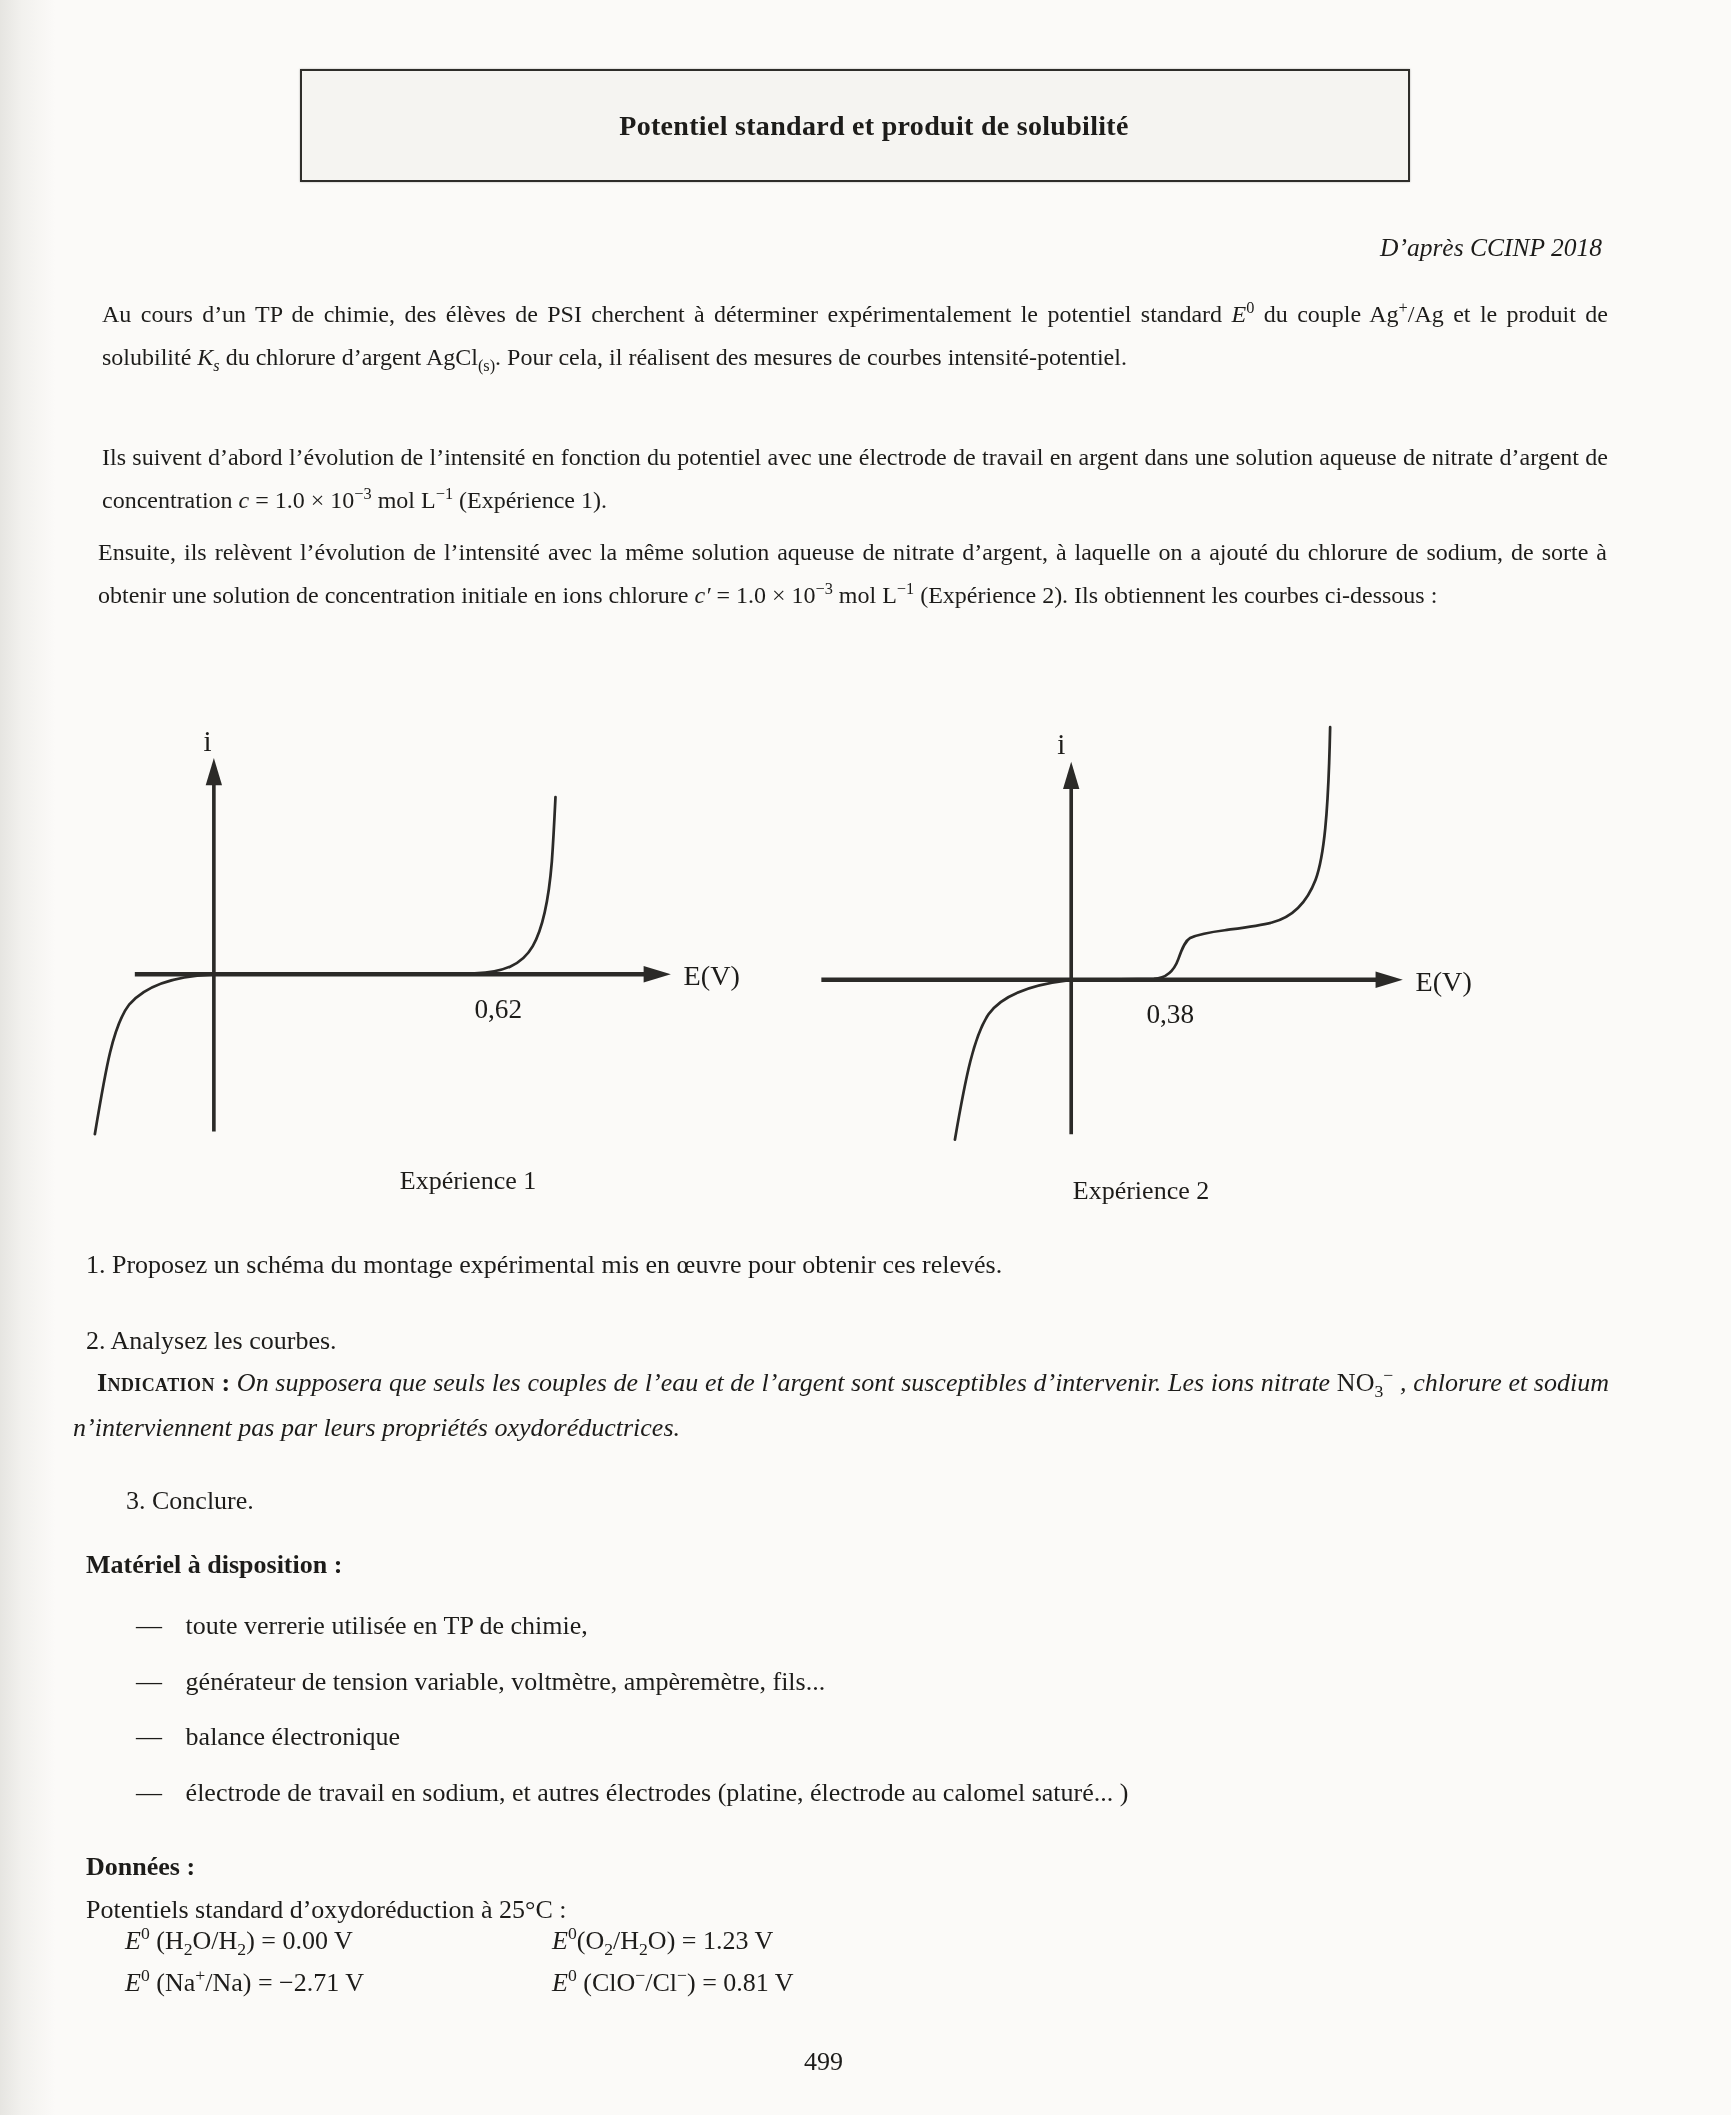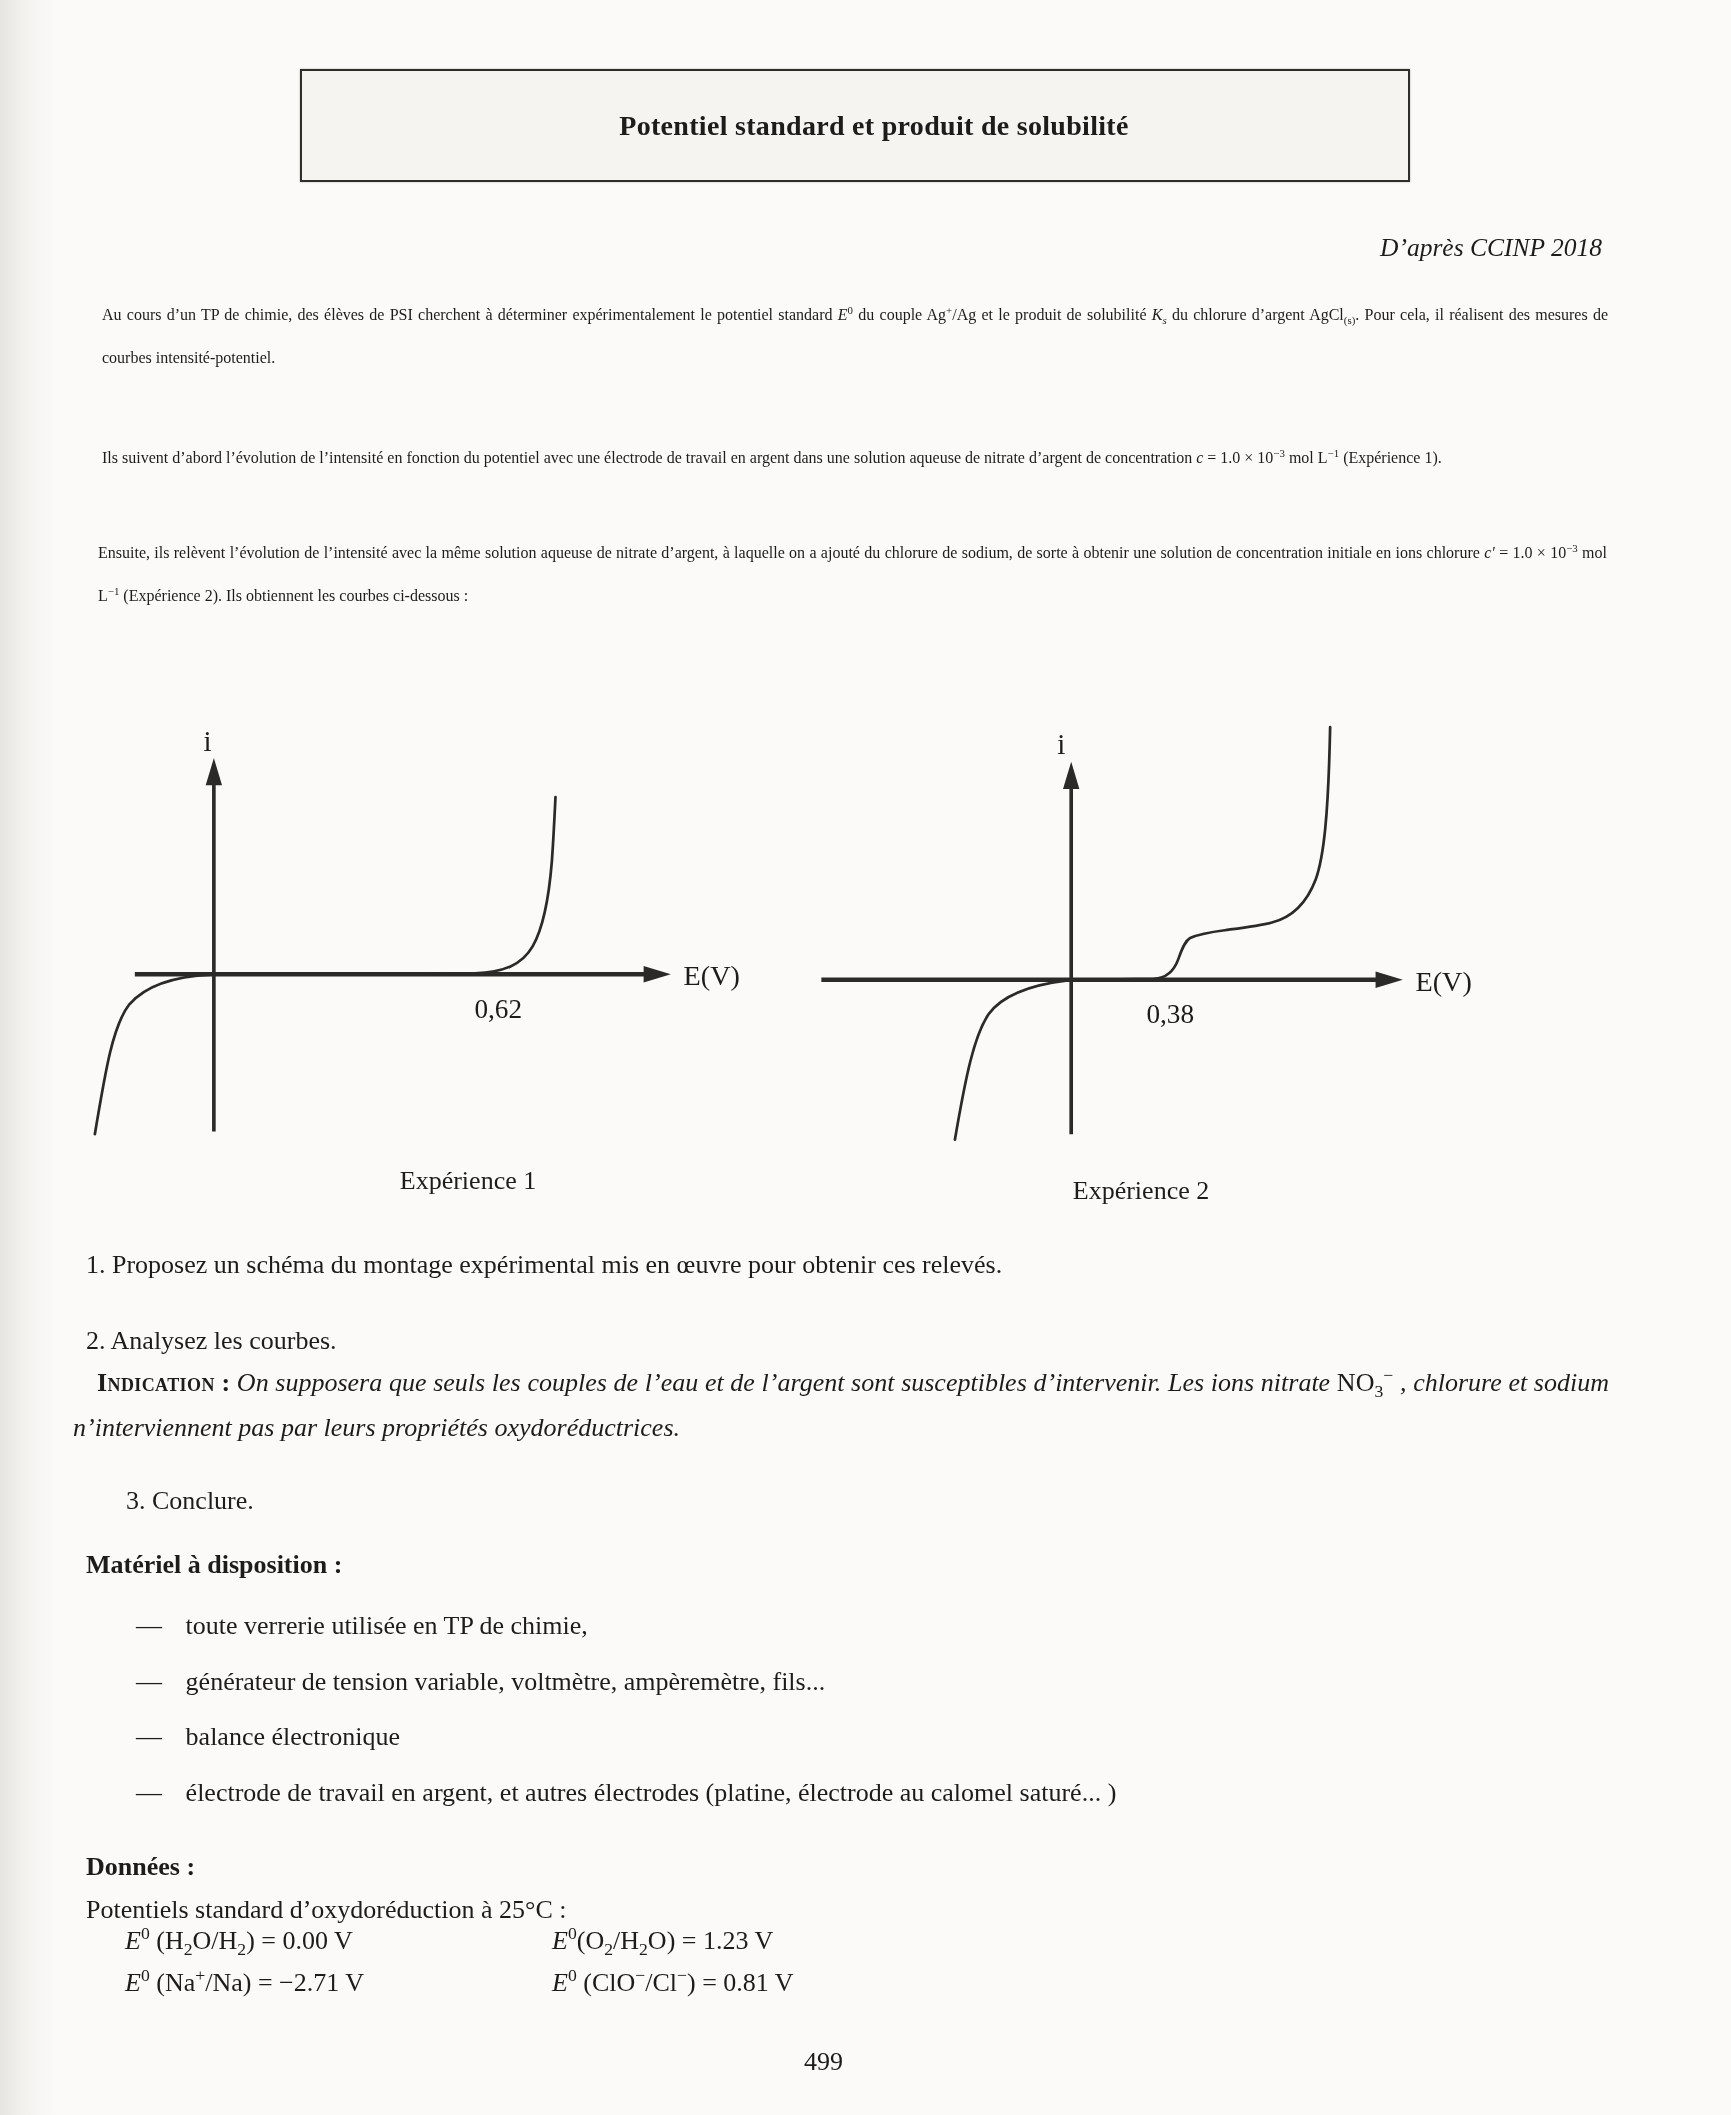--- a/index.html
+++ b/index.html
@@ -5,21 +5,21 @@
   html,body{margin:0;padding:0;background:#ffffff;}
   .page{
     position:relative;
     width:1731px;height:2116px;
     background:linear-gradient(90deg,#e6e5e1 0px,#f2f1ee 22px,#fbfaf8 55px,#fbfaf8 100%);
     font-family:"Liberation Serif","DejaVu Serif",serif;
     color:#1d1c1a;
     overflow:hidden;
   }
   .abs{position:absolute;}
-  .para{font-size:16px;line-height:43px;text-align:justify;}
+  .para{font-size:24px;line-height:43px;text-align:justify;}
   .qline{font-size:26px;line-height:42px;}
   .bold{font-weight:bold;}
   .seg-i{font-style:italic;}
   .seg-b{font-weight:bold;}
   .seg-sc{font-variant:small-caps;font-weight:bold;letter-spacing:0.4px;margin-left:24px;}
   .seg-sup{vertical-align:super;font-size:.68em;line-height:0;}
   .seg-sub{vertical-align:sub;font-size:.68em;line-height:0;}
 
   .title-box{
     left:300px;top:69px;width:1106px;height:109px;
@@ -112,21 +112,21 @@
     <div class="mat-item">
       <span class="mat-dash">—</span>
       <span>générateur de tension variable, voltmètre, ampèremètre, fils...</span>
     </div>
     <div class="mat-item">
       <span class="mat-dash">—</span>
       <span>balance électronique</span>
     </div>
     <div class="mat-item">
       <span class="mat-dash">—</span>
-      <span>électrode de travail en argent, et autres électrodes (platine, électrode au calomel saturé... )</span>
+      <span>électrode de travail en sodium, et autres électrodes (platine, électrode au calomel saturé... )</span>
     </div>
   </div>
 
   <div class="abs qline bold" style="left:86px;top:1846px;width:545px;">Données :</div>
   <div class="abs qline" style="left:86px;top:1889px;width:1091px;">Potentiels standard d’oxydoréduction à 25°C :</div>
   <div class="abs" style="left:125px;top:1920px;width:1273px;">
     <div class="pot-row">
       <div class="pot-cell1"><span class="seg-i">E</span><span class="seg-sup">0</span><span> (H</span><span class="seg-sub">2</span><span>O/H</span><span class="seg-sub">2</span><span>) = 0.00 V</span></div>
       <div><span class="seg-i">E</span><span class="seg-sup">0</span><span>(O</span><span class="seg-sub">2</span><span>/H</span><span class="seg-sub">2</span><span>O) = 1.23 V</span></div>
     </div>

